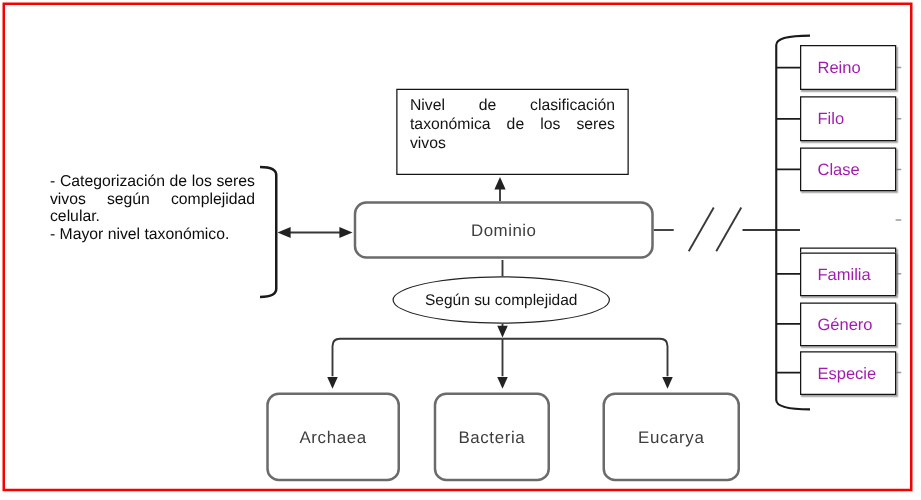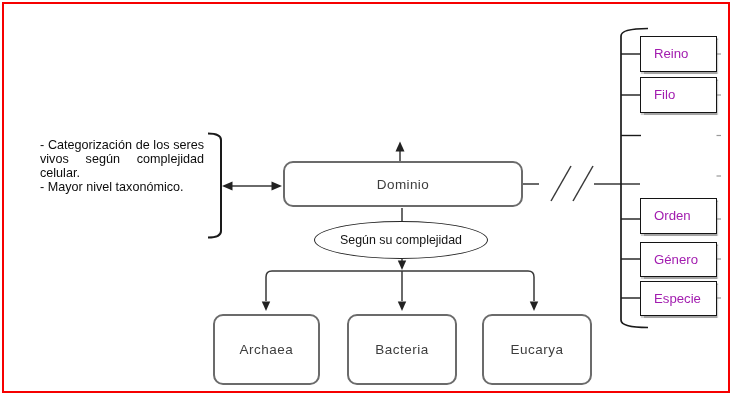--- a/index.html
+++ b/index.html
@@ -113,47 +113,56 @@
     <polygon points="266,311 261.8,301.5 270.2,301.5"></polygon>
     <polygon points="402,311 397.8,301.5 406.2,301.5"></polygon>
     <polygon points="534,311 529.8,301.5 538.2,301.5"></polygon>
   </svg>
 
   <div class="note">
     <p>- Categorización de los seres vivos según complejidad celular.</p>
     <p>- Mayor nivel taxonómico.</p>
   </div>
 
+  <div class="node title-box">
+    <span>Nivel de clasificación taxonómica de los seres vivos</span>
+  </div>
 
   <div class="node root-box">
     <span>Dominio</span>
   </div>
 
   <div class="node criterion-ellipse">
     <span>Según su complejidad</span>
   </div>
 
   <div class="node domain-box" style="left:213px; width:107px;">
     <span>Archaea</span>
   </div>
-  <div class="node domain-box" style="left:347px; width:110px;">
+  <div class="node domain-box" style="left:347px; width:93px;">
     <span>Bacteria</span>
   </div>
   <div class="node domain-box" style="left:482px; width:110px;">
     <span>Eucarya</span>
   </div>
 
   <div class="node taxo-box" style="top:36px;">
     <span>Reino</span>
   </div>
   <div class="node taxo-box" style="top:77px;">
     <span>Filo</span>
   </div>
+  <div class="node taxo-box" style="top:117.5px;">
+    <span>Clase</span>
+  </div>
   <div class="node taxo-box" style="top:158px;margin-top:40px;">
     <span>Orden</span>
+  </div>
+  <div class="node taxo-box" style="top:201.5px;">
+    <span>Familia</span>
   </div>
   <div class="node taxo-box" style="top:241.5px;">
     <span>Género</span>
   </div>
   <div class="node taxo-box" style="top:280.5px;">
     <span>Especie</span>
   </div>
 
 </div>
 

